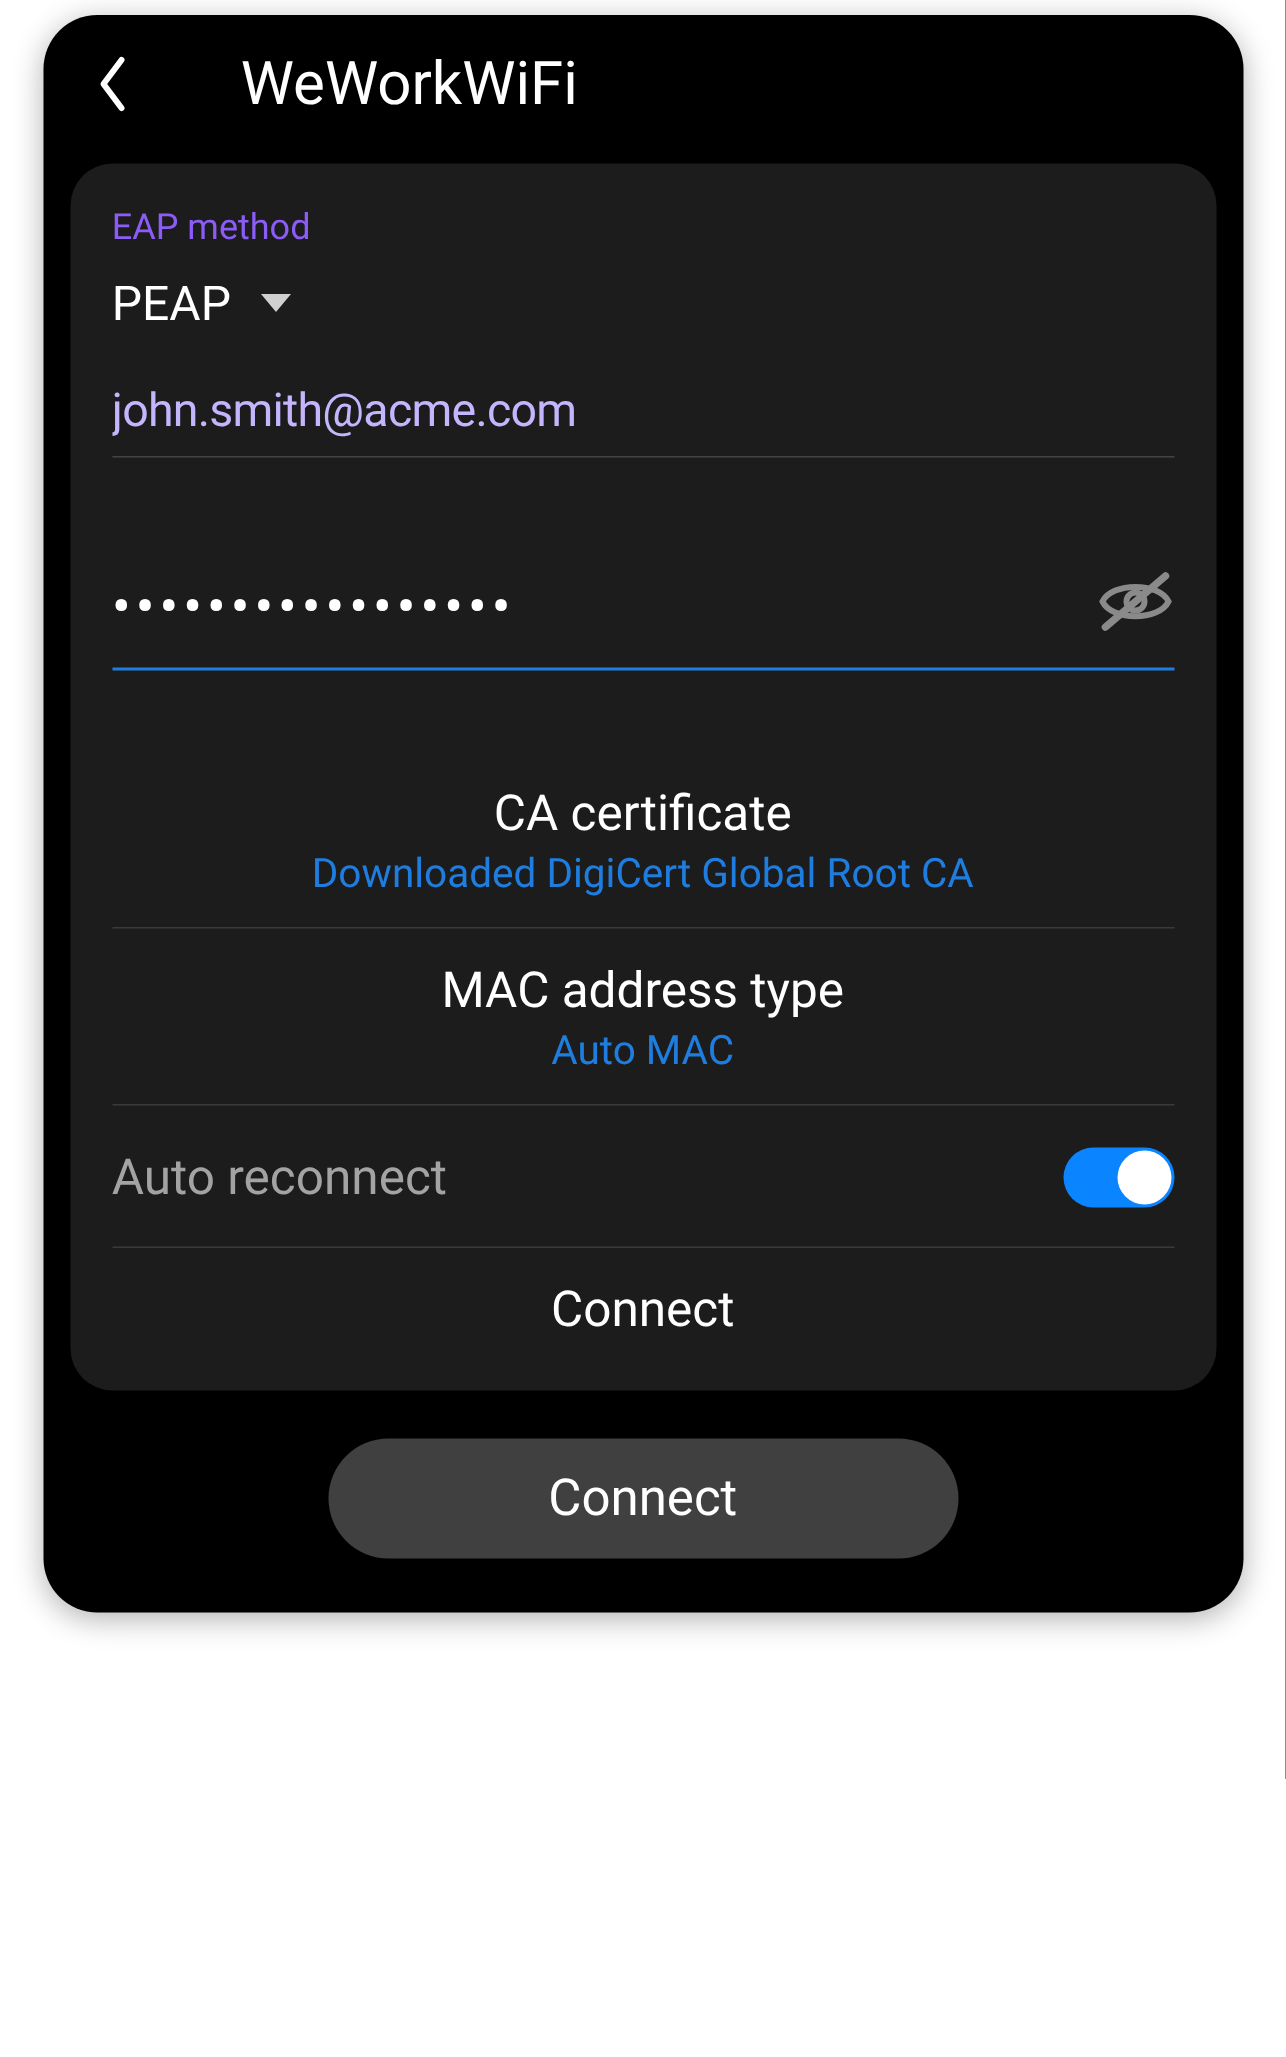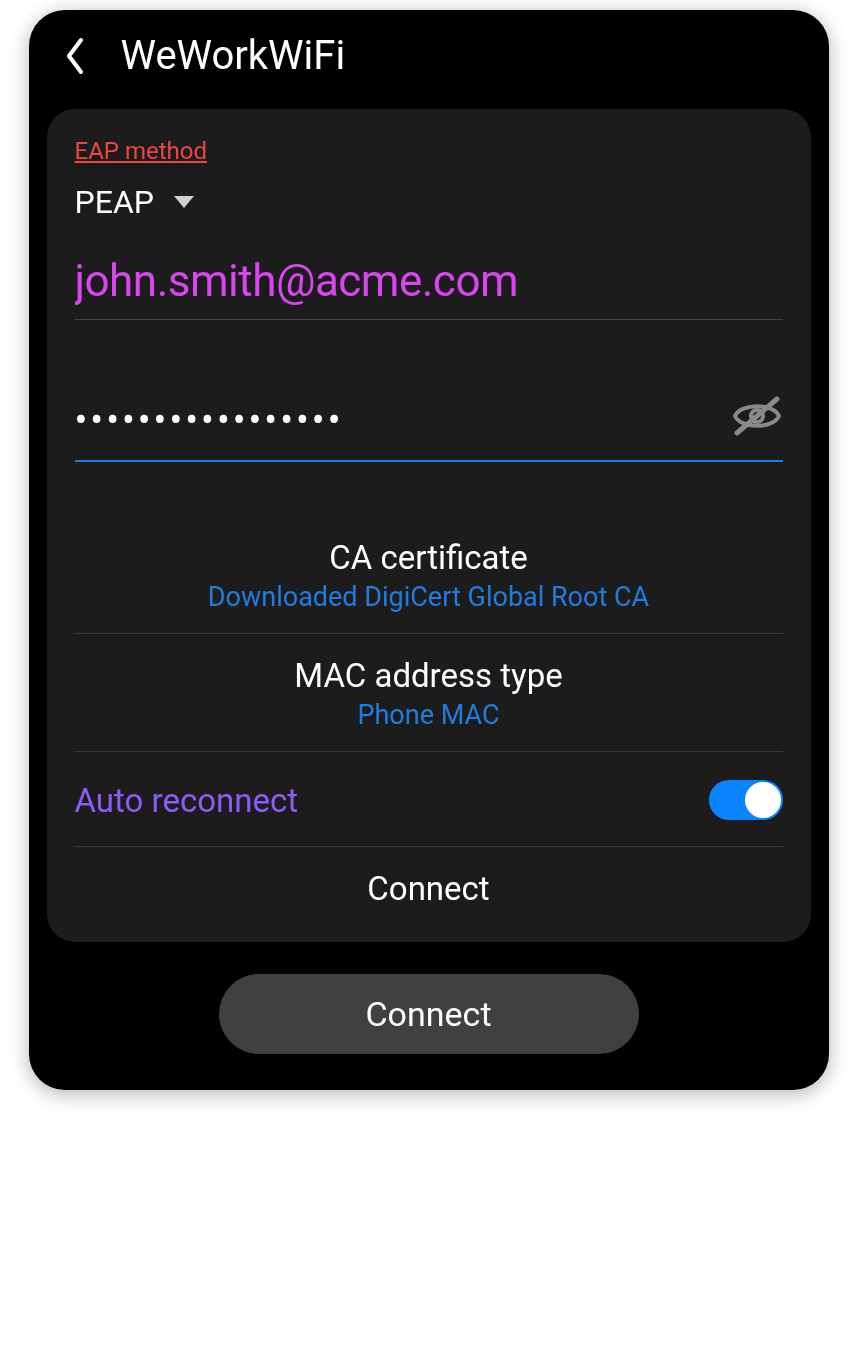--- a/index.html
+++ b/index.html
@@ -43,34 +43,34 @@
       width: 24px;
       height: 40px;
       stroke: #fff;
       stroke-width: 4;
       fill: none;
     }
     .title {
       color: #fff;
       font-size: 40px;
       font-weight: 400;
+      margin-left: 40px;
     }
     .panel {
       background: #1c1c1c;
       margin: 0 18px;
       border-radius: 28px;
       padding: 28px 0 10px 0;
     }
     .section-pad {
       padding: 0 28px;
     }
     .small-label {
-      color: #ef4444;
+      color: #8b5cf6;
       font-size: 24px;
-      text-decoration: underline;
     }
     .dropdown {
       display: flex;
       align-items: center;
       gap: 20px;
       margin-top: 18px;
       margin-bottom: 34px;
       cursor: pointer;
     }
     .dropdown-value {
@@ -83,22 +83,22 @@
       border-left: 10px solid transparent;
       border-right: 10px solid transparent;
       border-top: 12px solid #d0d0d0;
     }
     .field-label {
       color: #1f7de0;
       font-size: 25px;
       margin-bottom: 6px;
     }
     .field-value {
-      color: #d946ef;
-      font-size: 44px;
+      color: #c4b5fd;
+      font-size: 31px;
       padding-bottom: 8px;
       border: none;
       background: transparent;
       width: 100%;
       outline: none;
       letter-spacing: -0.5px;
     }
     .underline-grey {
       height: 1px;
       background: #414447;
@@ -155,21 +155,21 @@
       background: #3a3a3a;
       margin: 0 28px;
     }
     .toggle-row {
       display: flex;
       align-items: center;
       justify-content: space-between;
       padding: 28px 28px 26px 28px;
     }
     .toggle-label {
-      color: #8b5cf6;
+      color: #a3a3a3;
       font-size: 33px;
     }
     .toggle {
       width: 74px;
       height: 40px;
       background: #0a84ff;
       border-radius: 20px;
       position: relative;
       cursor: pointer;
     }
@@ -242,21 +242,21 @@
     </div>
 
     <div class="list-row">
       <div class="list-title">CA certificate</div>
       <div class="list-sub">Downloaded DigiCert Global Root CA</div>
     </div>
     <div class="divider"></div>
 
     <div class="list-row">
       <div class="list-title">MAC address type</div>
-      <div class="list-sub">Phone MAC</div>
+      <div class="list-sub">Auto MAC</div>
     </div>
     <div class="divider"></div>
 
     <div class="toggle-row">
       <div class="toggle-label">Auto reconnect</div>
       <div class="toggle">
         <div class="toggle-knob"></div>
       </div>
     </div>
     <div class="divider"></div>

